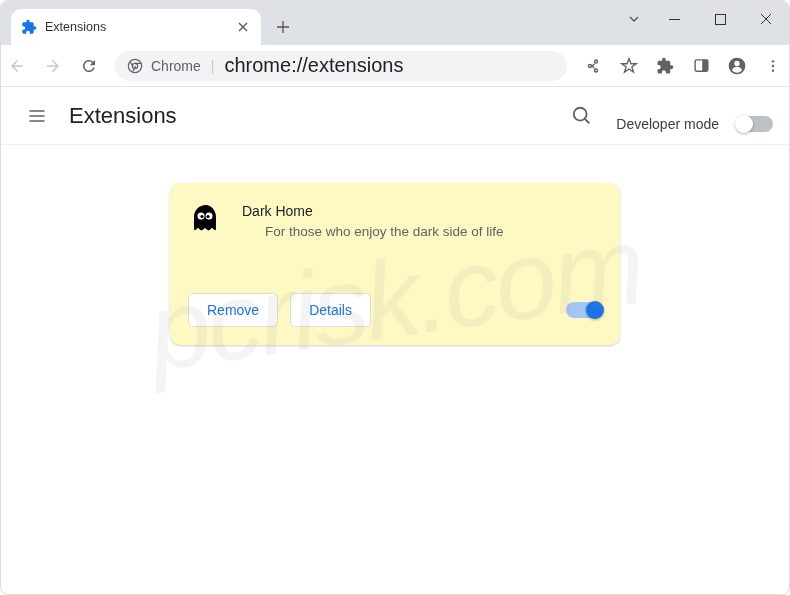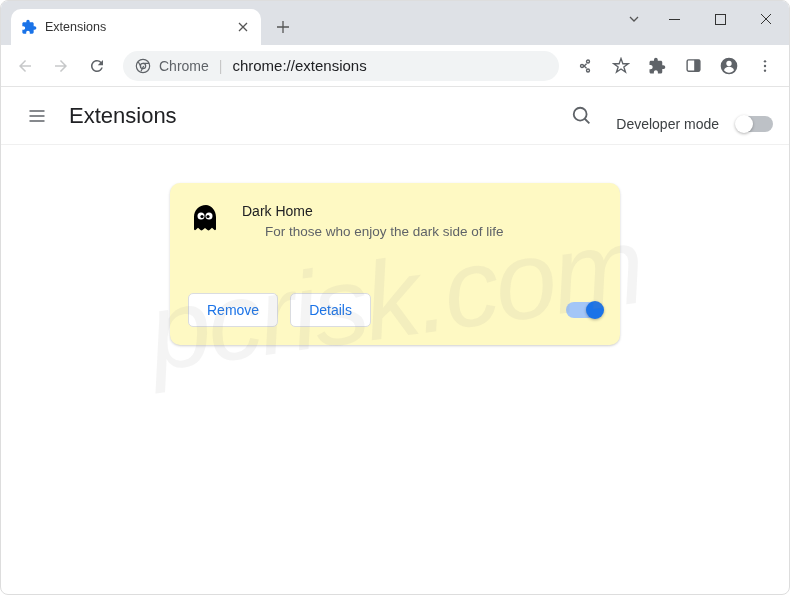--- a/index.html
+++ b/index.html
@@ -92,21 +92,21 @@
       justify-content: center;
       color: #555;
     }
     
     .toolbar {
       height: 42px;
       background: #fff;
       border-bottom: 1px solid #e4e4e4;
       display: flex;
       align-items: center;
-      padding: 0 8px;
+      padding: 0 0;
       gap: 4px;
     }
     .nav-btn {
       width: 32px;
       height: 32px;
       display: flex;
       align-items: center;
       justify-content: center;
       cursor: pointer;
       border-radius: 50%;
@@ -131,21 +131,21 @@
       color: #5f6368;
       font-size: 14px;
     }
     .addr-sep {
       color: #c7c7c7;
       margin: 0 10px;
       font-size: 14px;
     }
     .addr-url {
       color: #202124;
-      font-size: 15px;
+      font-size: 20px;
     }
     .tool-icon {
       width: 32px;
       height: 32px;
       display: flex;
       align-items: center;
       justify-content: center;
       cursor: pointer;
       color: #5f6368;
     }

